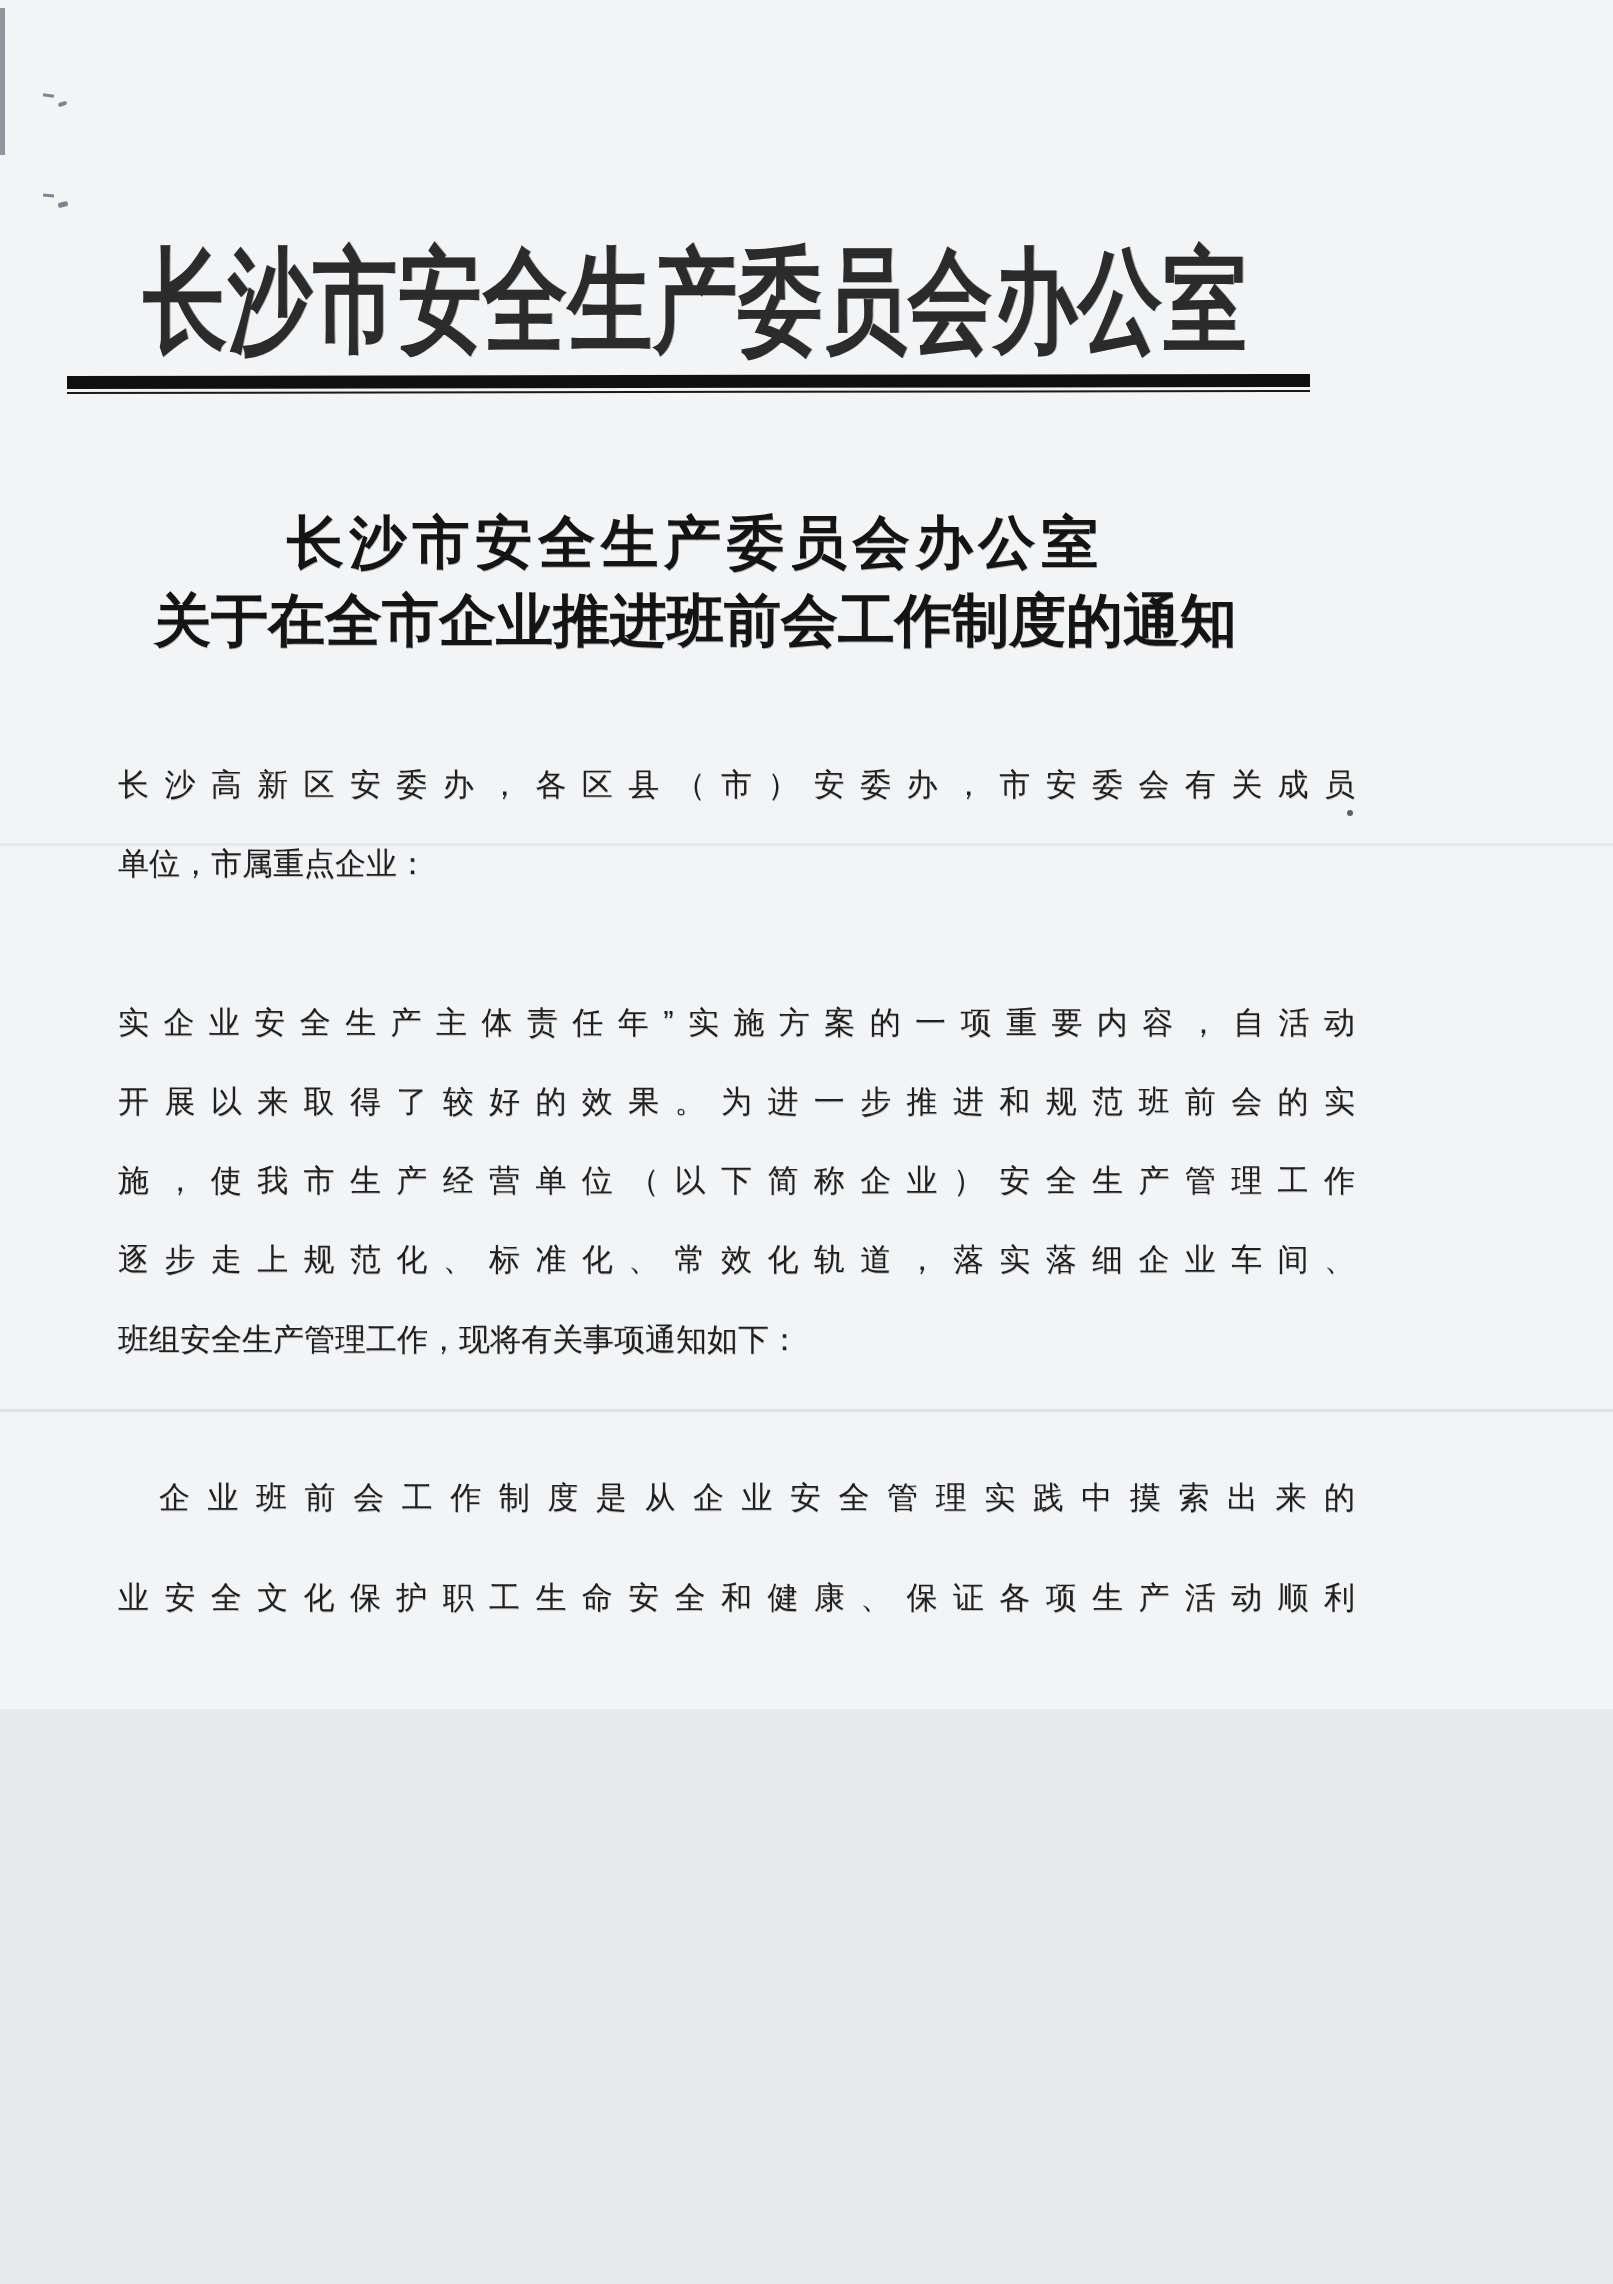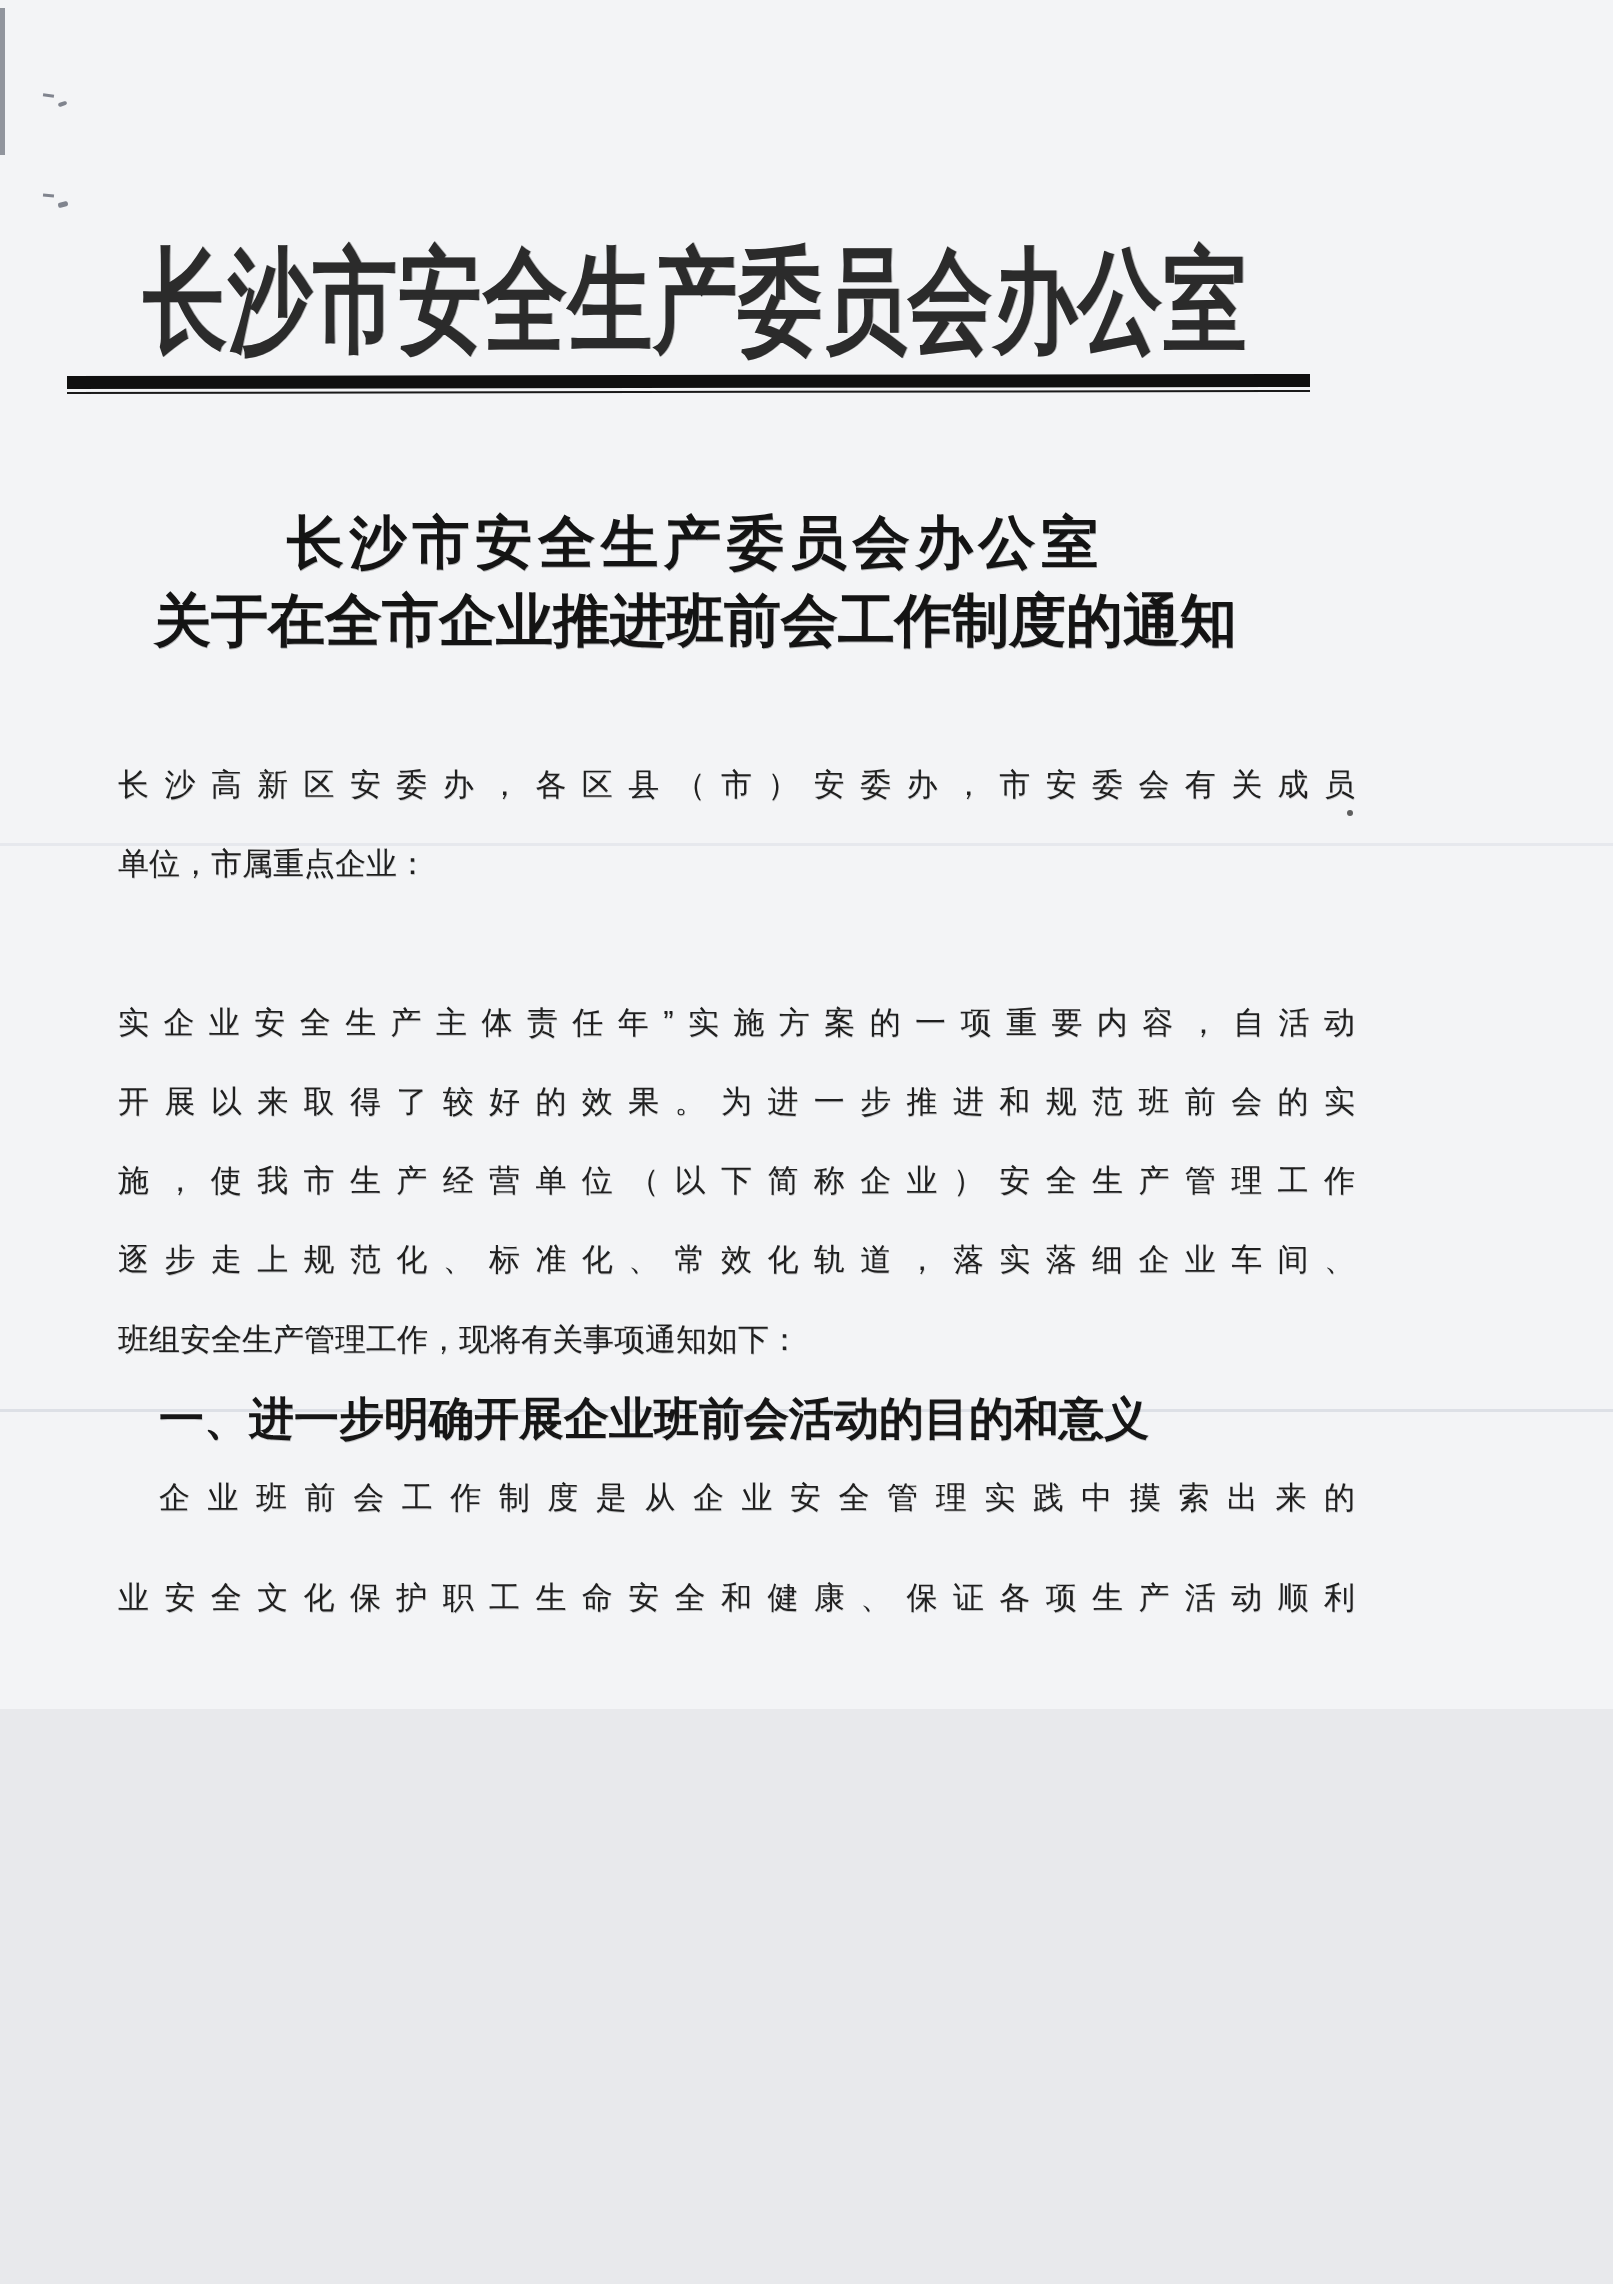--- a/index.html
+++ b/index.html
@@ -160,21 +160,20 @@
   <div class="doc-title t2">关于在全市企业推进班前会工作制度的通知</div>
 
   <div class="body-col">
       <div class="body-line justify" style="top: 756px;">长沙高新区安委办，各区县（市）安委办，市安委会有关成员</div>
       <div class="body-line" style="top: 835px;">单位，市属重点企业：</div>
       <div class="body-line justify" style="top: 994px;">实企业安全生产主体责任年”实施方案的一项重要内容，自活动</div>
       <div class="body-line justify" style="top: 1073px;">开展以来取得了较好的效果。为进一步推进和规范班前会的实</div>
       <div class="body-line justify" style="top: 1152px;">施，使我市生产经营单位（以下简称企业）安全生产管理工作</div>
       <div class="body-line" style="top: 1311px;">班组安全生产管理工作，现将有关事项通知如下：</div>
       <div class="body-line justify" style="top: 1231px;">逐步走上规范化、标准化、常效化轨道，落实落细企业车间、</div>
-      <div class="body-line indent bold" style="top: 1390px;">一、进一步明确开展企业班前会活动的目的和意义</div>
       <div class="body-line justify indent" style="top: 1469px;">企业班前会工作制度是从企业安全管理实践中摸索出来的</div>
       <div class="body-line justify" style="top: 1569px;">业安全文化保护职工生命安全和健康、保证各项生产活动顺利</div>
       <div class="body-line justify" style="top: 1707px; margin-top: 44px;">进行的有效途径。作为企业安全生产管理的基础工作，也是减</div>
       <div class="body-line justify" style="top: 1787px;">少人的不安全行为，确保安全生产、预防事故的重要保障。是</div>
       <div class="body-line justify" style="top: 1771px;">促进企业班组员工相互之间学习、交流的重要平台，是不需要</div>
       <div class="body-line" style="top: 1945px;">投入就可以造就的第一道安全生产防火墙。</div>
     </div>
 
   <div class="bottom-rule">
     <div class="bar1"></div>

